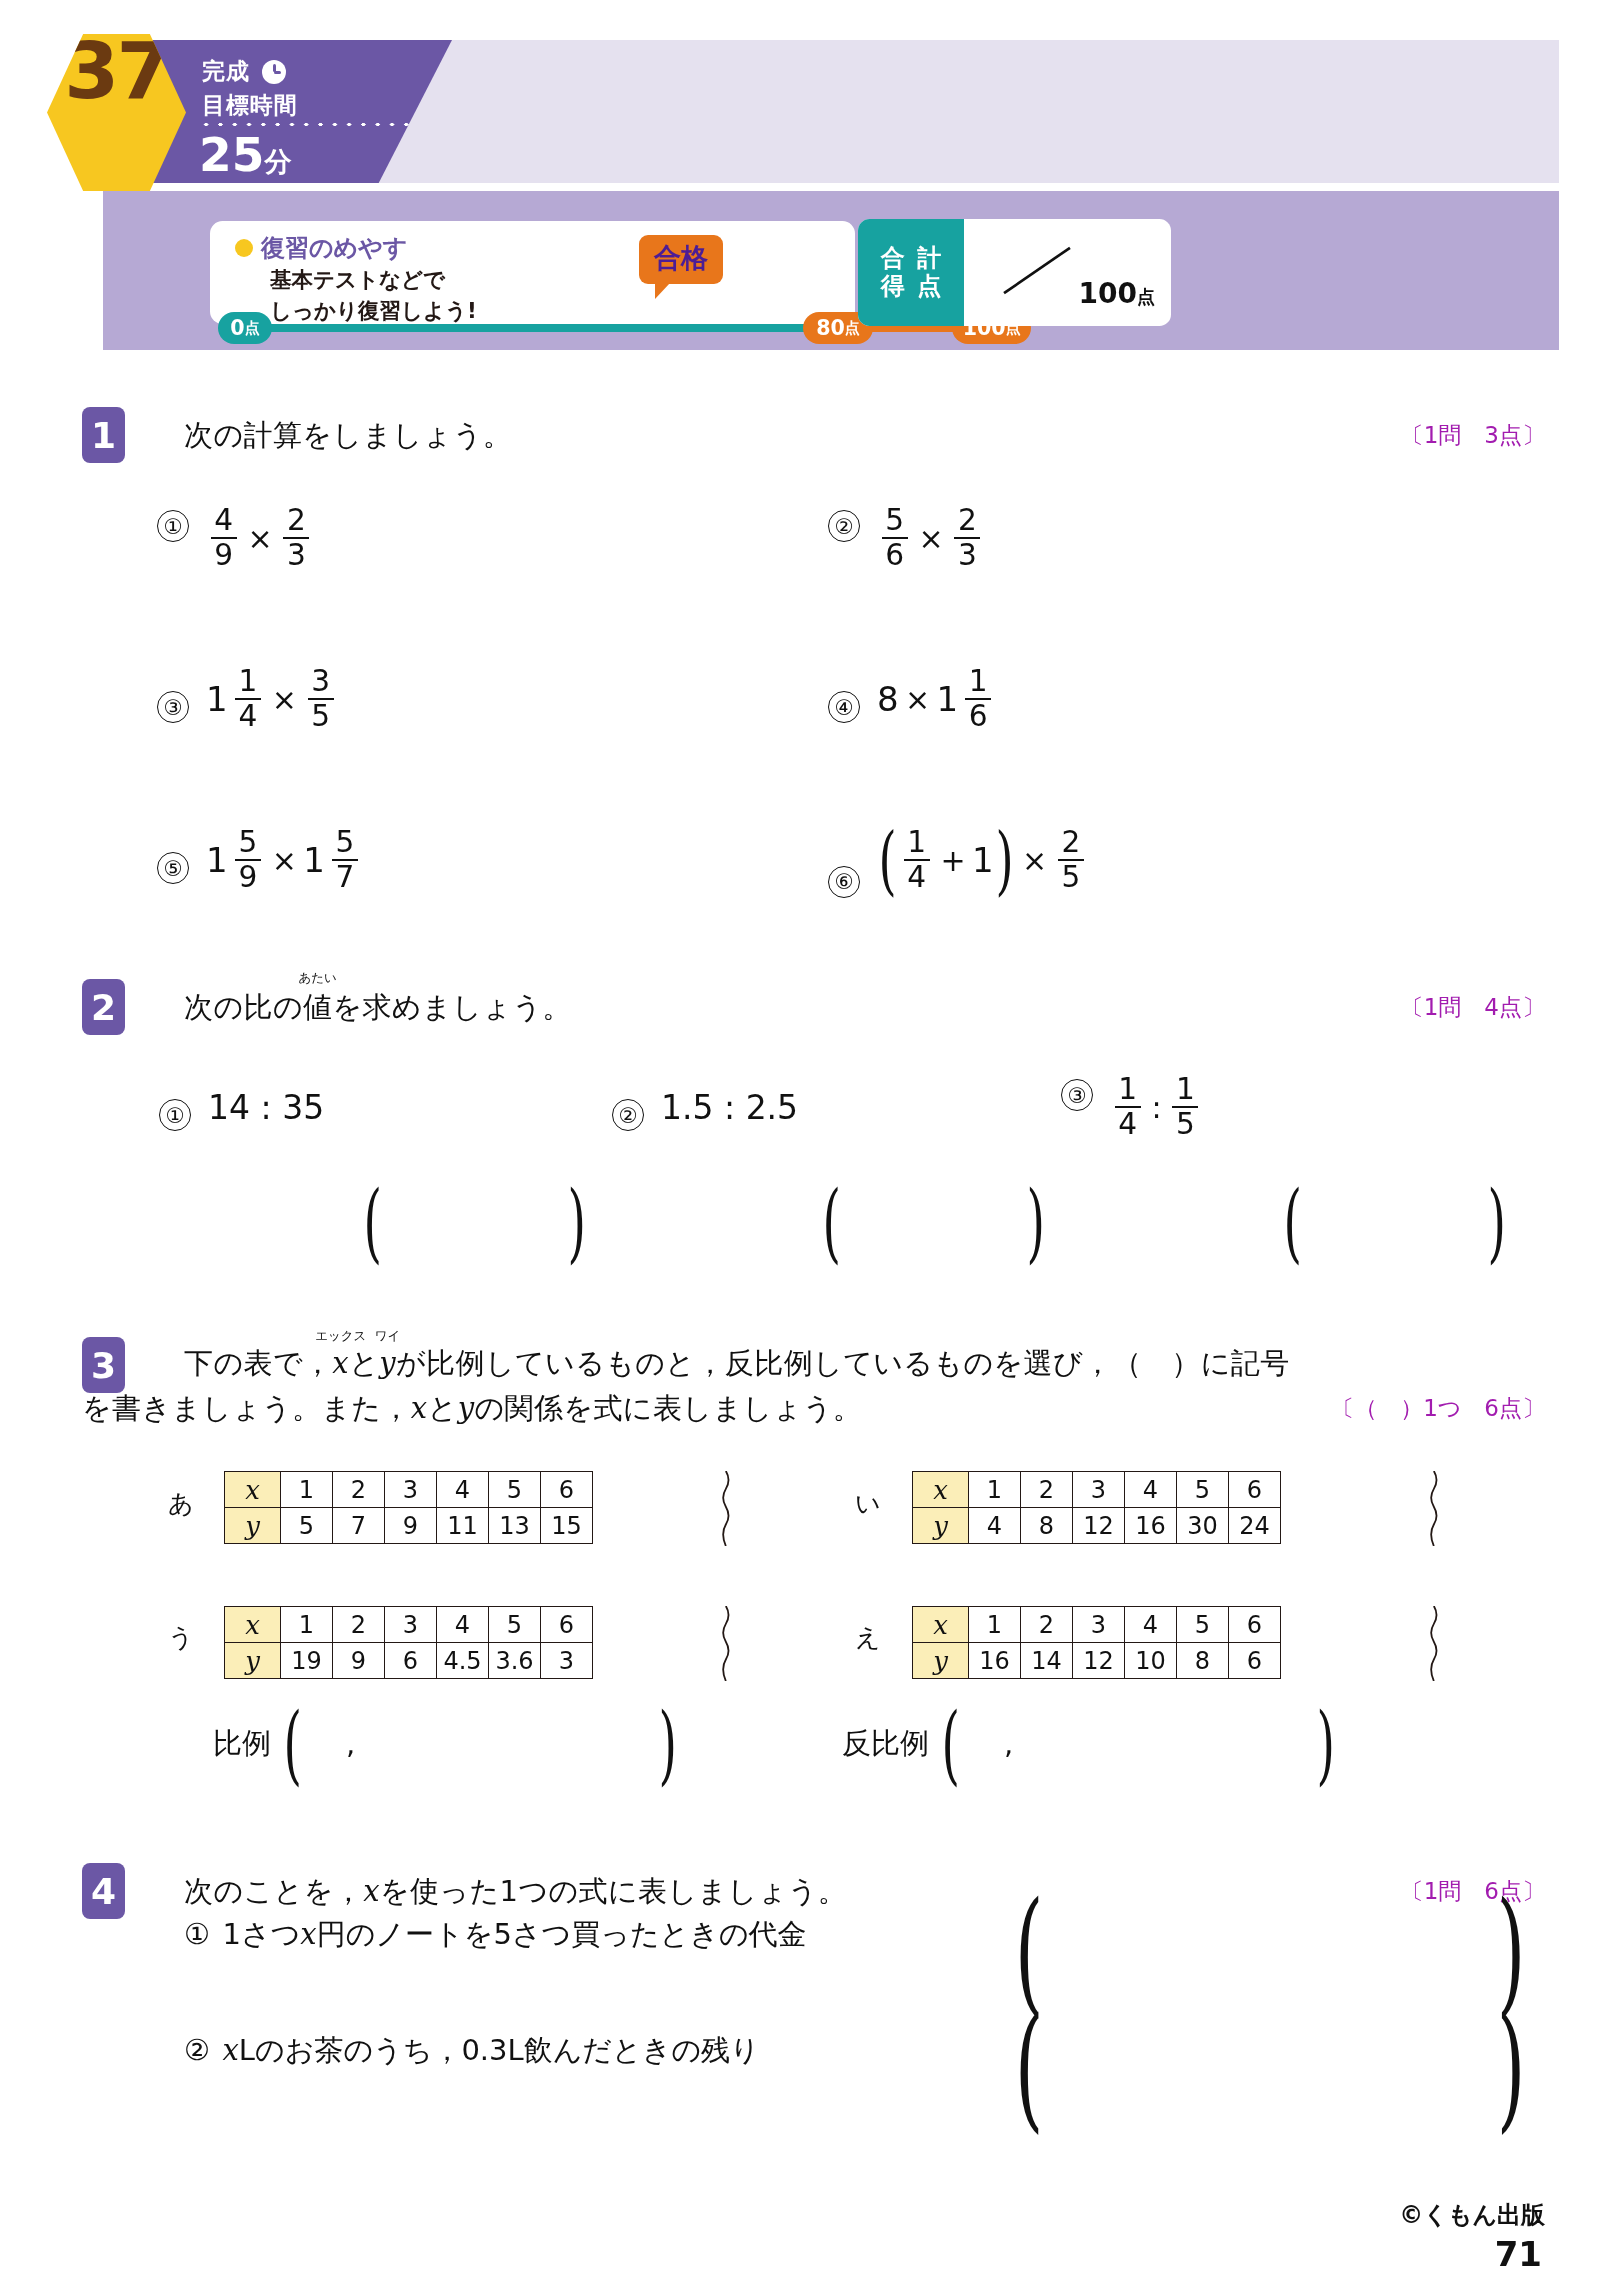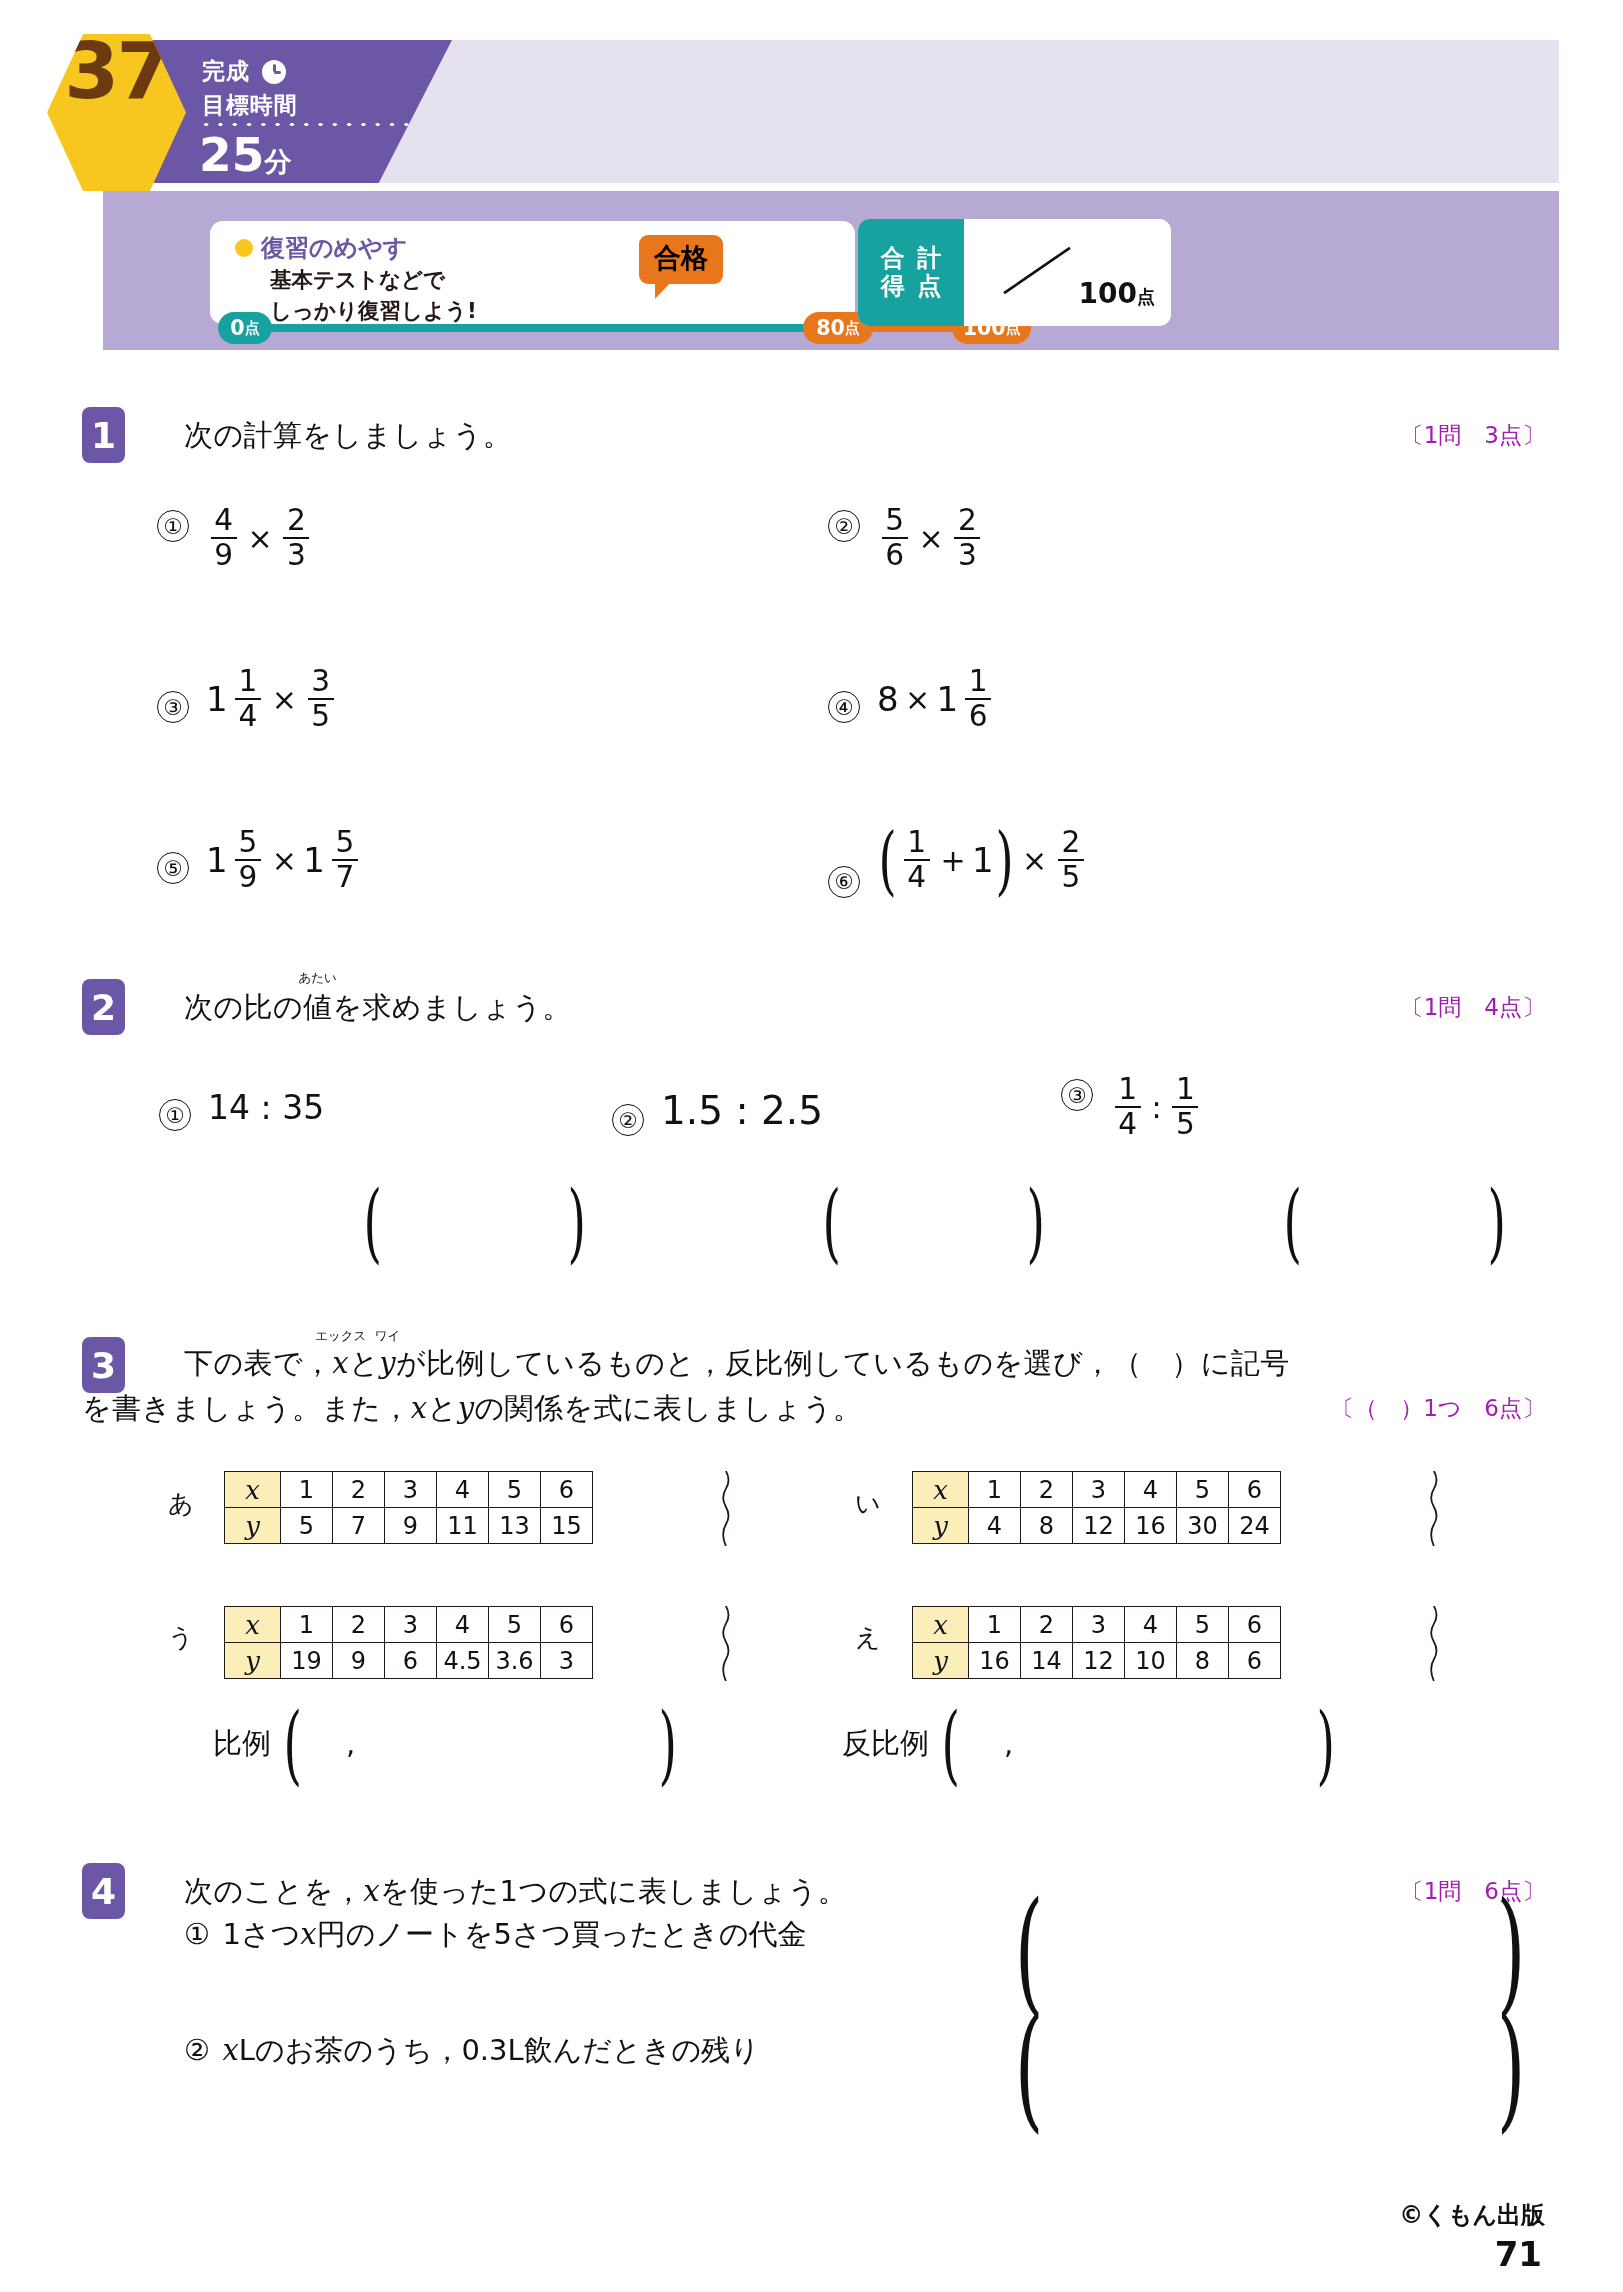--- a/index.html
+++ b/index.html
@@ -89,21 +89,21 @@
     font-size:24px; font-weight:700; color:#6b57a5;
     display:flex; align-items:center; gap:8px;
   }
   .dot-yellow { width:18px; height:18px; border-radius:50%; background:#f7c720; display:inline-block; }
   .guide-sub {
     position:absolute; left:270px; top:265px;
     font-size:21.5px; color:#231815; line-height:1.42; font-weight:600;
   }
   .gokaku-bubble {
     position:absolute; left:639px; top:235px;
-    background:#e8761b; color:#000000; border-radius:9px;
+    background:#e8761b; color:#4c1d95; border-radius:9px;
     padding:5.4px 15px 7.2px; font-size:27px; font-weight:700;
   }
   .gokaku-bubble::after {
     content:""; position:absolute; left:16px; bottom:-15px;
     border-width:16px 15px 0 0; border-style:solid;
     border-color:#e8761b transparent transparent transparent;
   }
   .scorebar { position:absolute; left:218px; top:312px; width:631px; height:30px; }
   .bar-teal { position:absolute; left:27px; top:11.6px; width:609px; height:8px; background:#17a2a0; }
   .bar-orange { position:absolute; left:618px; top:11.6px; width:157px; height:8px; background:#e8761b; }
@@ -400,21 +400,21 @@
   </div>
   <div class="points" style="top:12.5px;">〔1問　4点〕</div>
 </div>
 
 <div style="position:absolute; left:159px; top:1088px;">
   <span class="circnum">①</span>
   <span style="font-size:33px;">14 : 35</span>
 </div>
 <div style="position:absolute; left:612px; top:1088px;">
   <span class="circnum">②</span>
-  <span style="font-size:39px;">1.5 : 2.5</span>
+  <span style="font-size:33px;">1.5 : 2.5</span>
 </div>
 <div style="position:absolute; left:1061px; top:1075px;">
   <span class="circnum">③</span>
   <span class="expr">
     <span class="frac">
         <span class="num">1</span>
         <span class="den">4</span>
       </span>
     <span class="times">:</span>
     <span class="frac">

